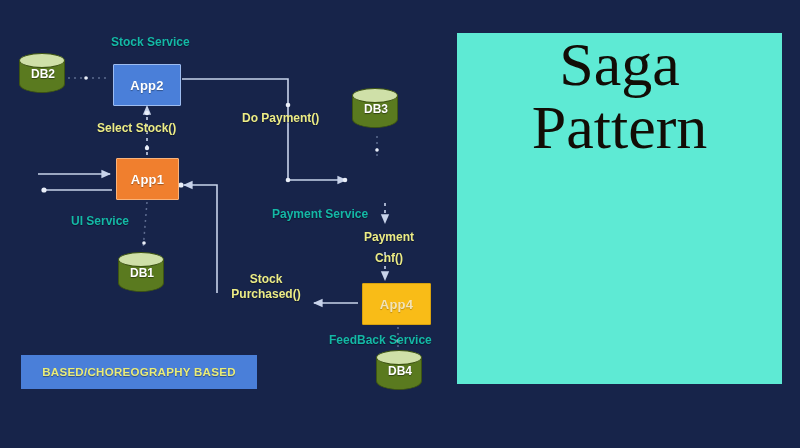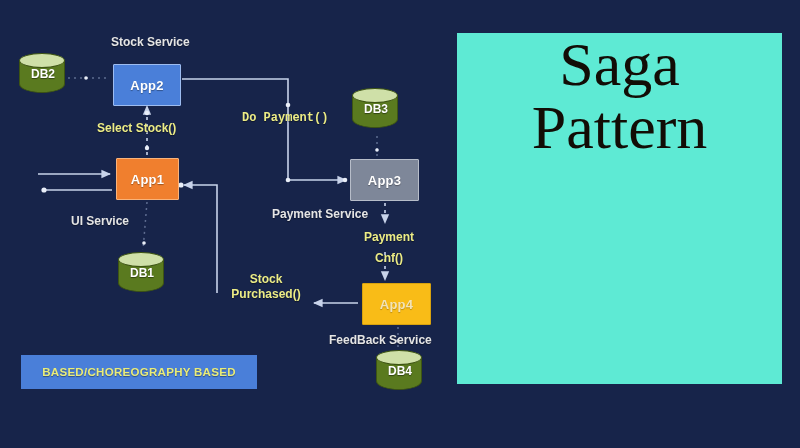--- a/index.html
+++ b/index.html
@@ -82,31 +82,31 @@
   #db4 { left:376px; top:350px; }
 
   
   .label {
     position: absolute;
     font-size: 12px;
     font-weight: bold;
     white-space: nowrap;
     text-shadow: 0 1px 1px rgba(0,0,0,.45);
   }
-  .label.white  { color:#e5e5e5; }
+  .label.white  { color:#14b8a6; }
   .label.yellow { color:#ecec86; }
   .label.center { text-align:center; }
 
   #lbl-stock-service   { left:111px; top:35px;  }
   #lbl-ui-service      { left:71px;  top:214px; }
   #lbl-payment-service { left:272px; top:207px; }
   #lbl-feedback-service{ left:281px; top:333px;padding-left:48px; }
 
   #lbl-select-stock    { left:97px;  top:121px; }
-  #lbl-do-payment      { left:242px; top:111px;font-family:Liberation Mono, monospace; }
+  #lbl-do-payment      { left:242px; top:111px; }
   #lbl-payment-cnf     { left:357px; top:227px; width:64px; line-height:21px; white-space:normal; }
   #lbl-stock-purchased { left:222px; top:272px; width:88px; line-height:15px; white-space:normal;text-align:center; }
 
   
   #legend {
     position: absolute;
     left: 21px; top: 355px;
     width: 236px; height: 34px;
     background: #4a7fd9;
     display: flex; align-items: center; justify-content: center;
@@ -216,23 +216,20 @@
       <circle class="dot" cx="44" cy="190" r="2.6"></circle>
     </g>
   </svg>
 
   <div class="node appbox" id="app1">
     <span class="lbl">App1</span>
   </div>
   <div class="node appbox" id="app2">
     <span class="lbl">App2</span>
   </div>
-  <div class="node appbox" id="app3">
-    <span class="lbl">App3</span>
-  </div>
   <div class="node appbox" id="app4">
     <span class="lbl">App4</span>
   </div>
 
   <div class="db" id="db1">
     <div class="body"></div>
     <div class="top"></div>
     <div class="lbl">DB1</div>
   </div>
   <div class="db" id="db2">

